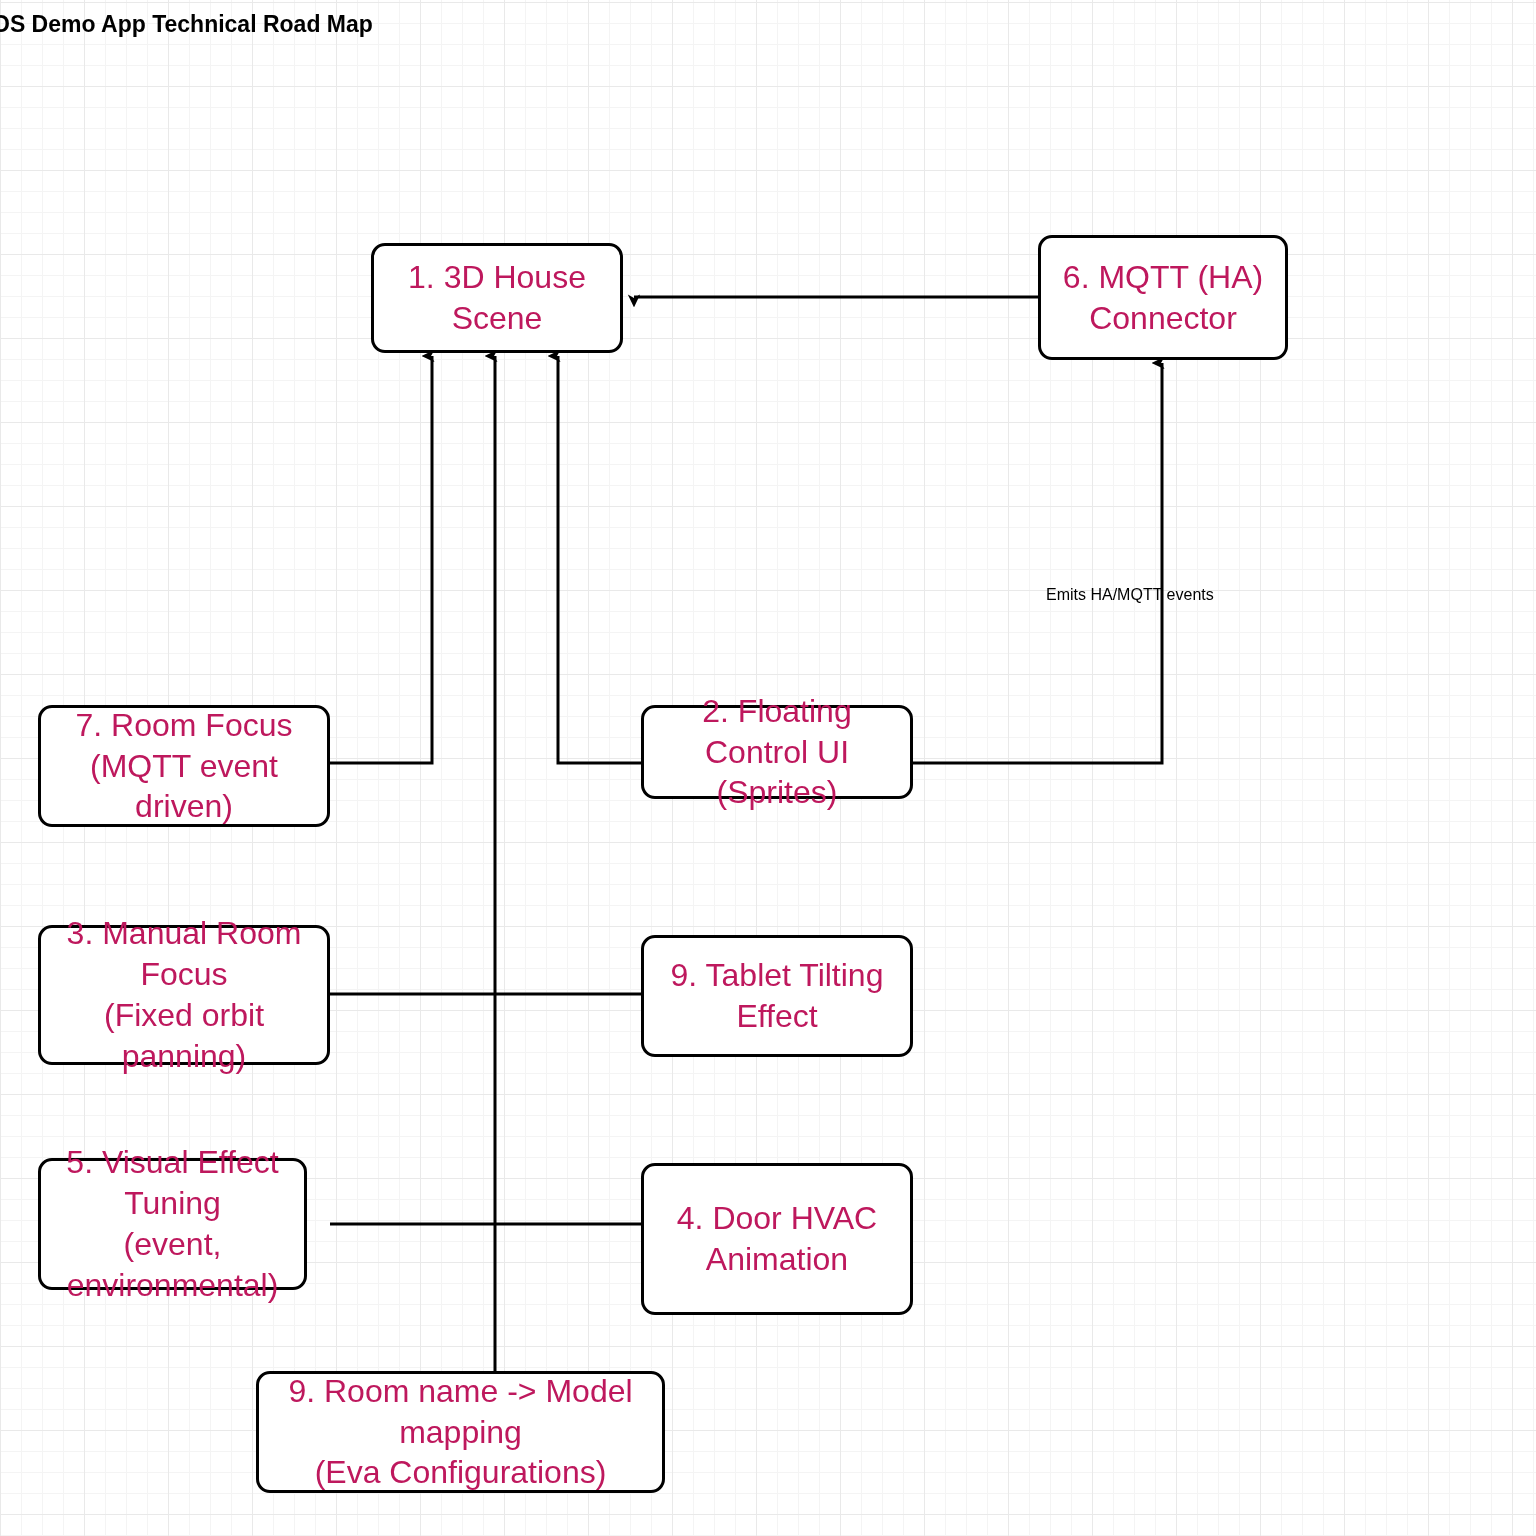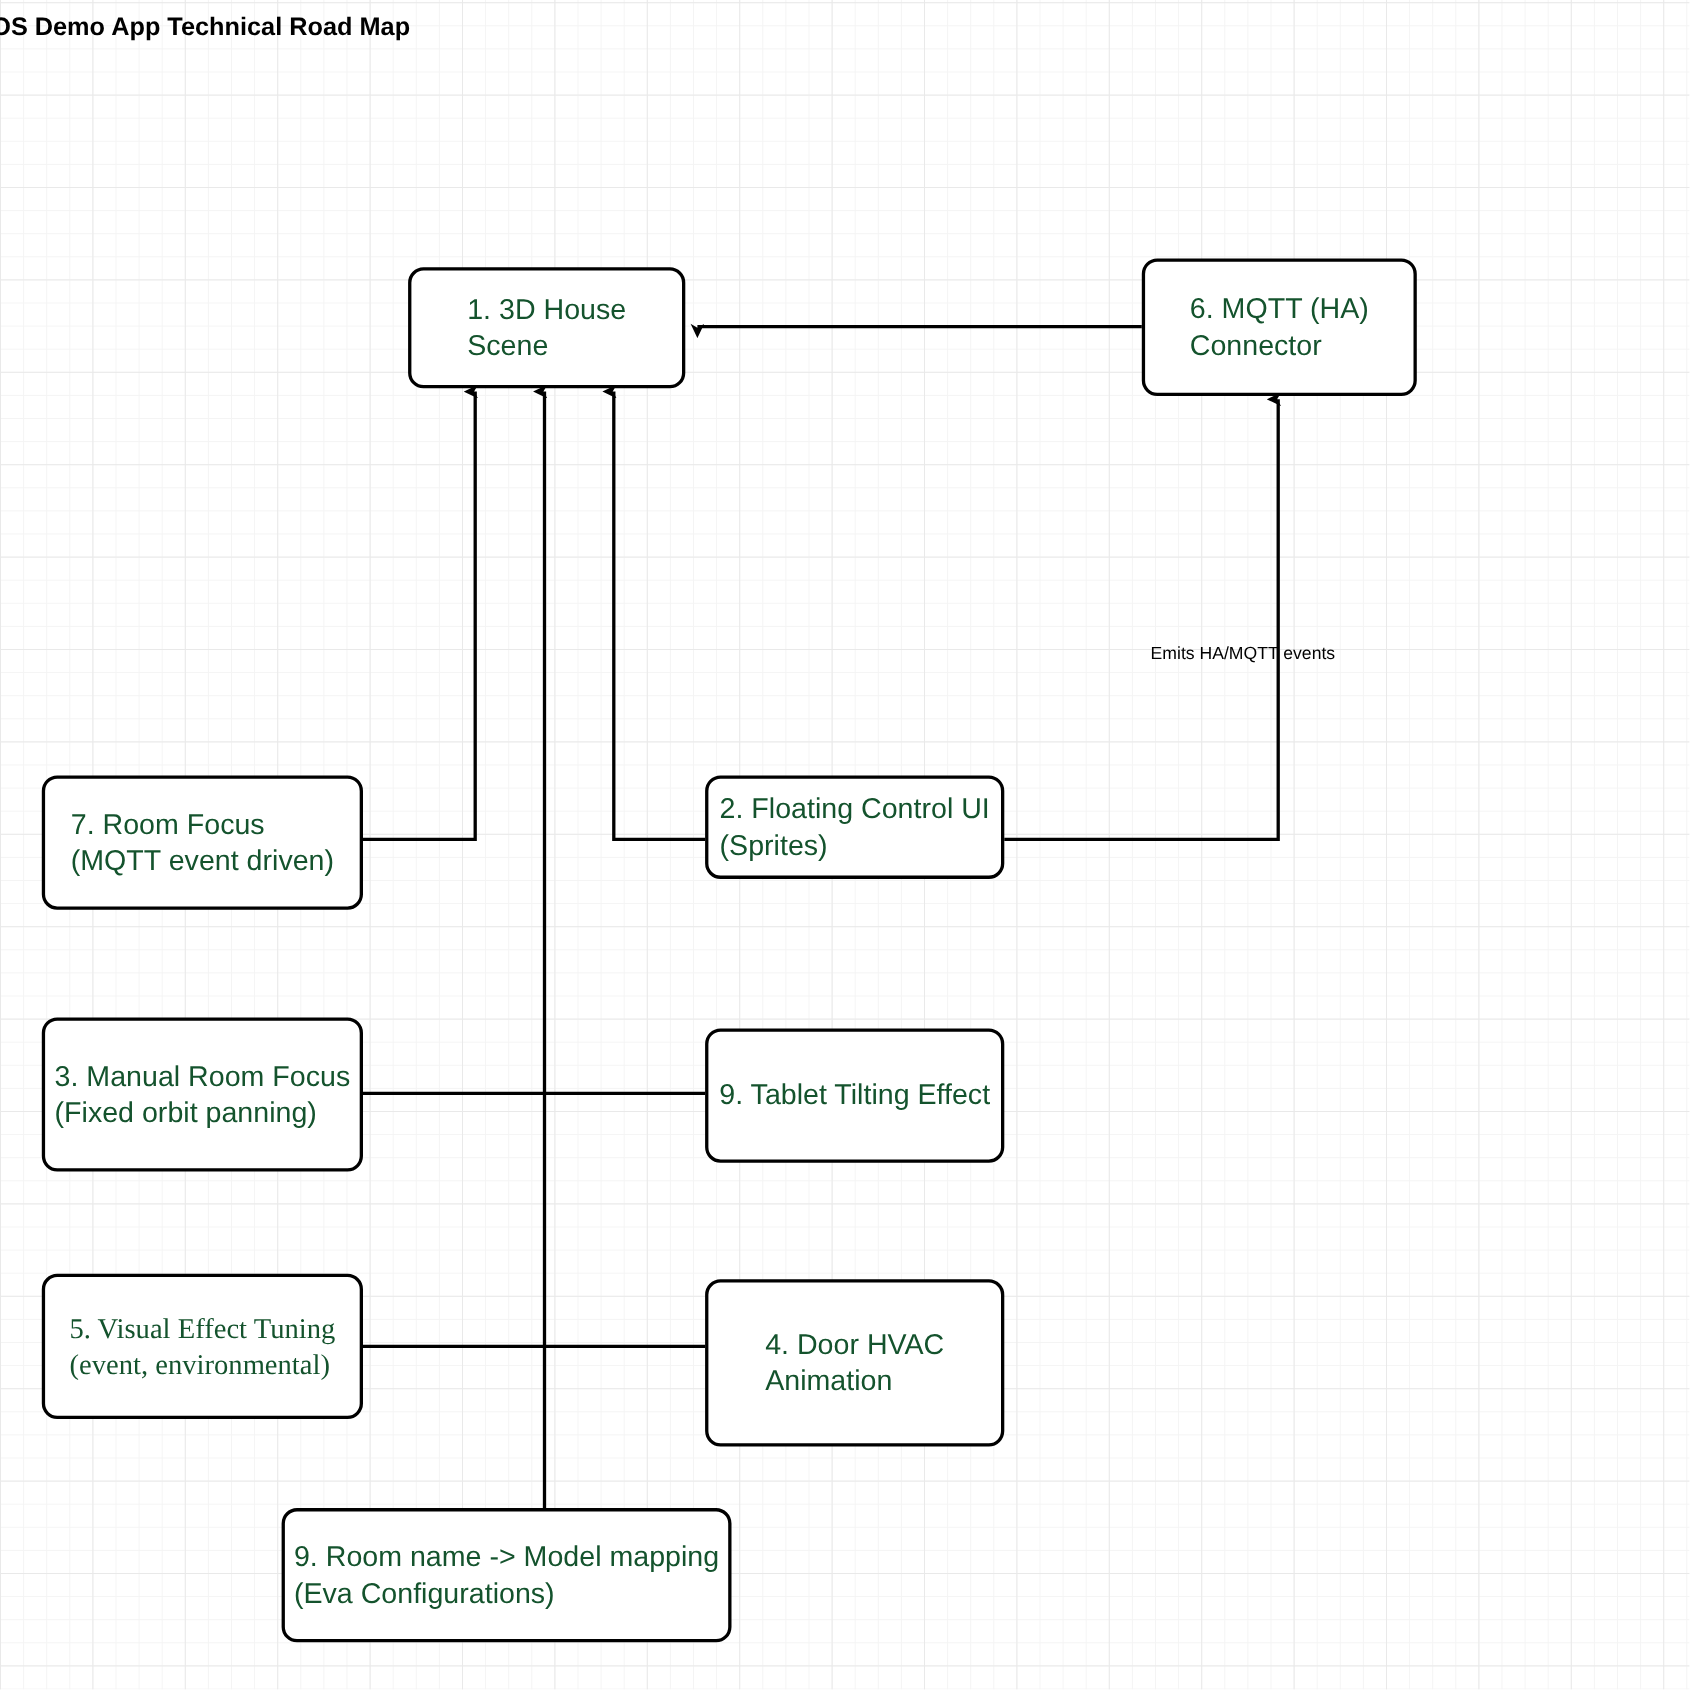--- a/index.html
+++ b/index.html
@@ -34,23 +34,23 @@
   }
   .node {
     position: absolute;
     box-sizing: border-box;
     background: #ffffff;
     border: 3px solid #000000;
     border-radius: 14px;
     display: flex;
     align-items: center;
     justify-content: center;
-    text-align: left;
-    color: #14532d;
-    font-size: 26px;
+    text-align: center;
+    color: #be185d;
+    font-size: 32px;
     line-height: 1.28;
     z-index: 5;
   }
   .node span { display: block; padding: 0 8px; }
   #svg-edges {
     position: absolute;
     left: 0; top: 0;
     width: 1536px;
     height: 1536px;
     z-index: 2;
@@ -135,21 +135,21 @@
       <span>(Fixed orbit panning)</span>
     </div>
   </div>
 
   <div class="node" style="left:641px; top:935px; width:272px; height:122px;">
     <div>
       <span>9. Tablet Tilting Effect</span>
     </div>
   </div>
 
-  <div class="node" style="left:38px; top:1158px; width:292px; height:132px;font-family:Liberation Serif, serif;">
+  <div class="node" style="left:38px; top:1158px; width:269px; height:132px;">
     <div>
       <span>5. Visual Effect Tuning</span>
       <span>(event, environmental)</span>
     </div>
   </div>
 
   <div class="node" style="left:641px; top:1163px; width:272px; height:152px;">
     <div>
       <span>4. Door HVAC</span>
       <span>Animation</span>

